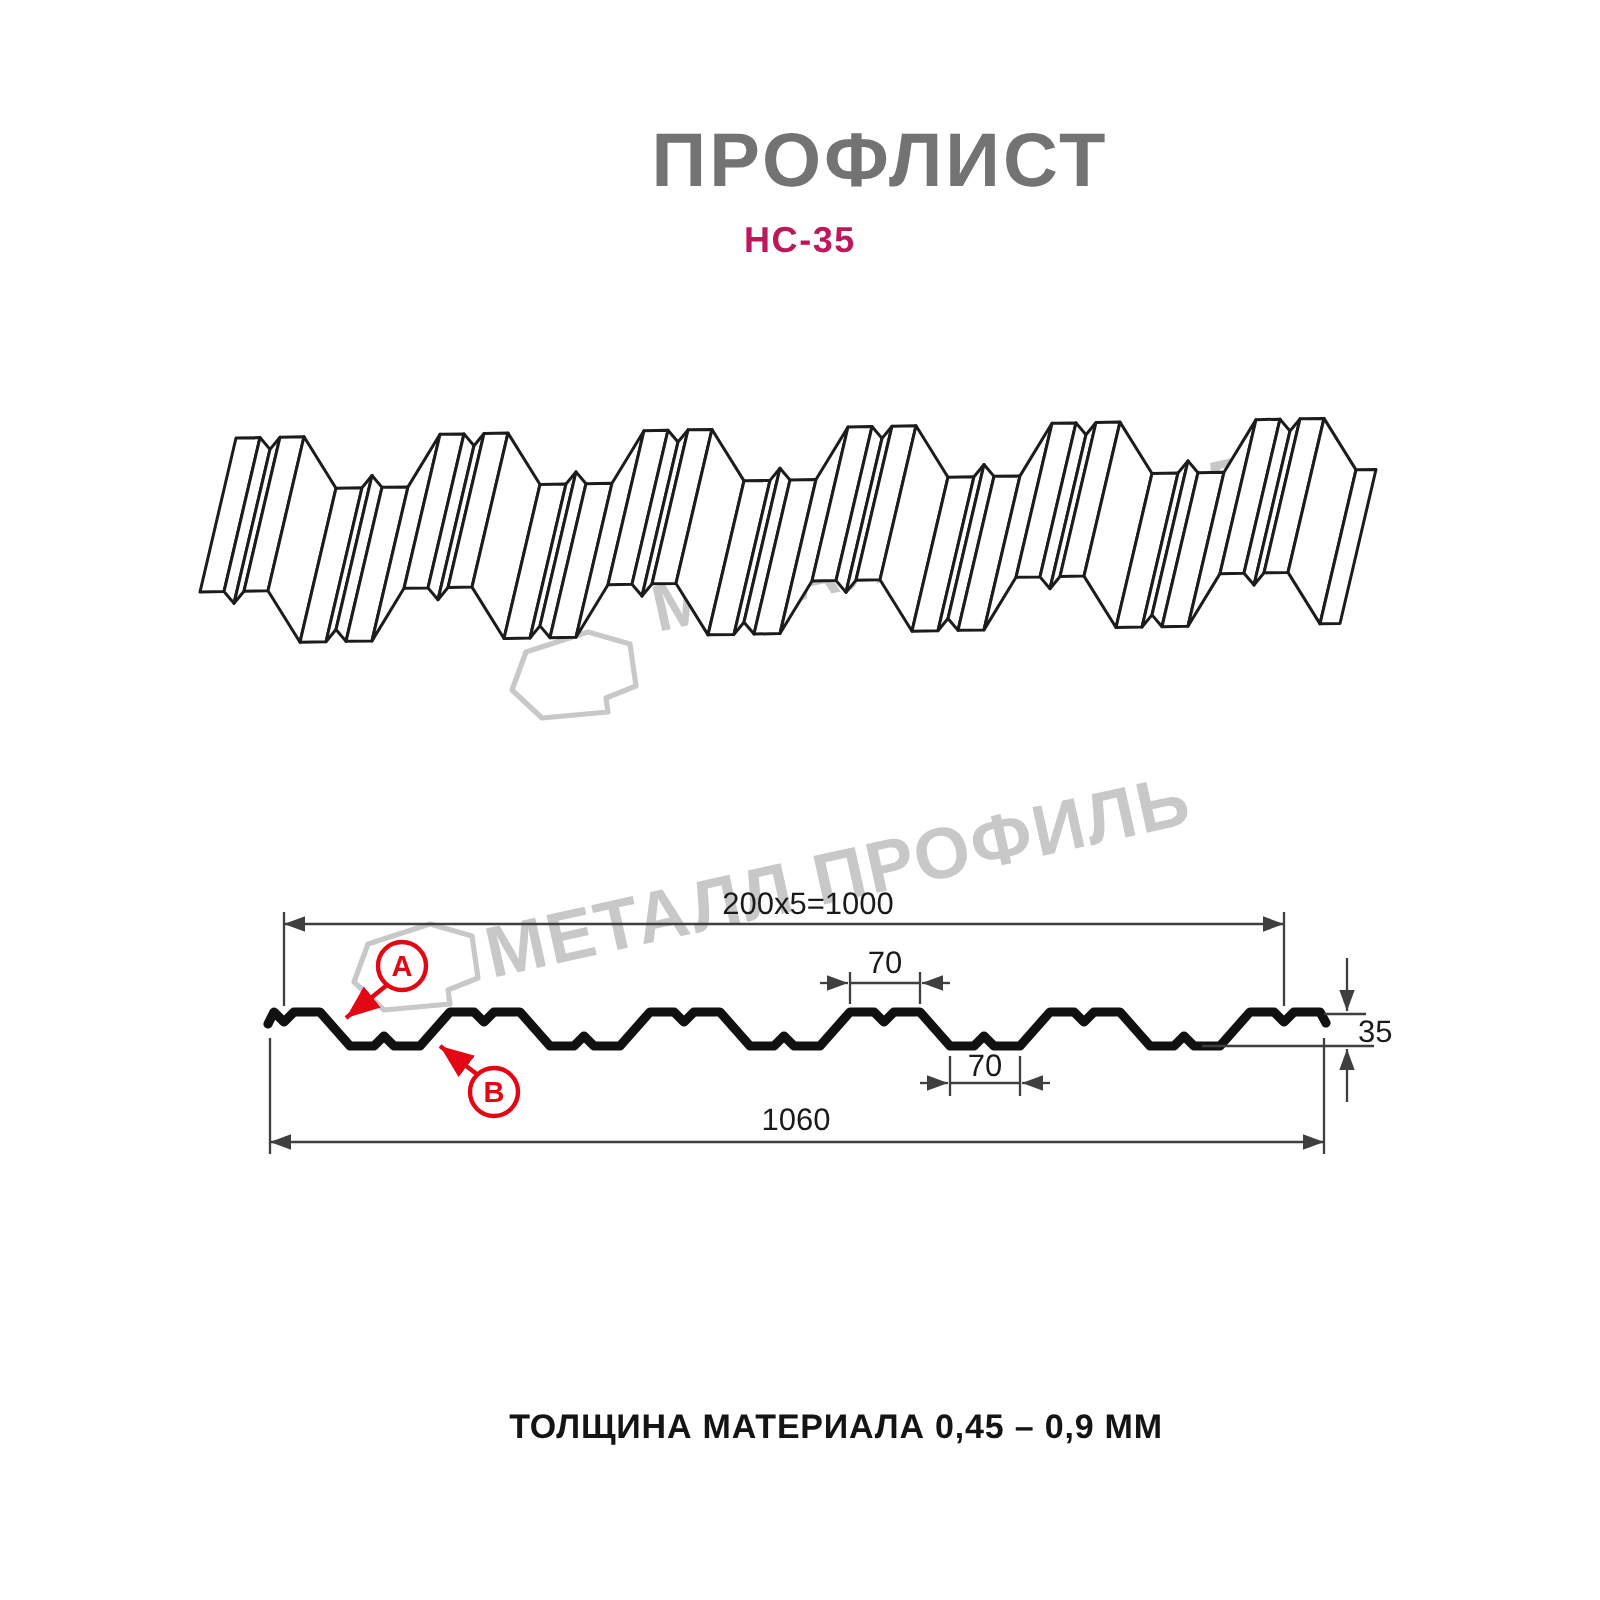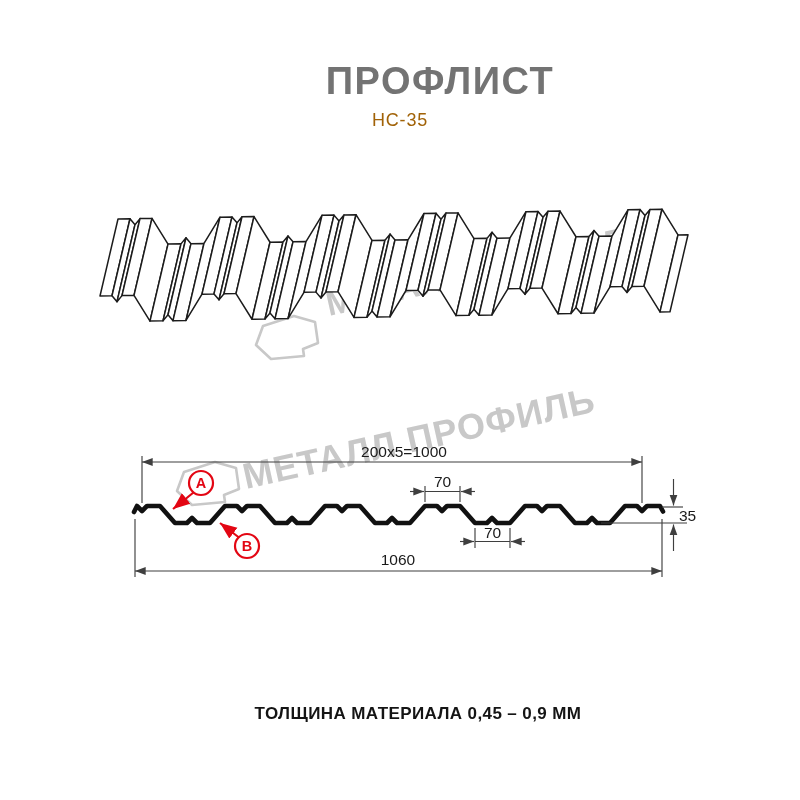--- a/index.html
+++ b/index.html
@@ -1,20 +1,20 @@
 <!DOCTYPE html>
 <html><head>
 <meta charset="utf-8">
 <style>
   html,body{margin:0;padding:0;background:#ffffff;}
   body{width:800px;height:800px;position:relative;overflow:hidden;
        font-family:"Liberation Sans",sans-serif;}
   .abs{position:absolute;left:0;width:800px;text-align:center;}
   #title{top:60px;font-size:38px;font-weight:bold;letter-spacing:1.5px;color:#737373;margin-left:40px;}
-  #subtitle{top:110px;font-size:18px;font-weight:normal;letter-spacing:.8px;color:#a16207;}
+  #subtitle{top:110px;font-size:18px;font-weight:bold;letter-spacing:.8px;color:#be185d;}
   #caption{top:704px;font-size:17px;font-weight:bold;letter-spacing:.4px;color:#141414;margin-left:18px;}
   #drawing{position:absolute;top:0;left:0;}
   .dim{stroke:#3f3f3f;stroke-width:1.15;fill:none;}
   .dimtext{font-family:"Liberation Sans",sans-serif;font-size:15.5px;fill:#1a1a1a;}
   .wmtext{font-family:"Liberation Sans",sans-serif;font-weight:bold;fill:#c8c8c8;letter-spacing:1px;}
   .wmlogo{stroke:#c8c8c8;stroke-width:2.6;fill:none;stroke-linejoin:round;}
   .red{stroke:#e30613;stroke-width:2.2;fill:none;}
   .redtext{font-family:"Liberation Sans",sans-serif;font-size:14.5px;font-weight:bold;fill:#e30613;}
   .iso{stroke:#1c1c1c;stroke-width:1.5;fill:#ffffff;stroke-linejoin:round;}
   .secpath{stroke:#111111;stroke-width:4.6;fill:none;stroke-linejoin:round;stroke-linecap:round;}

